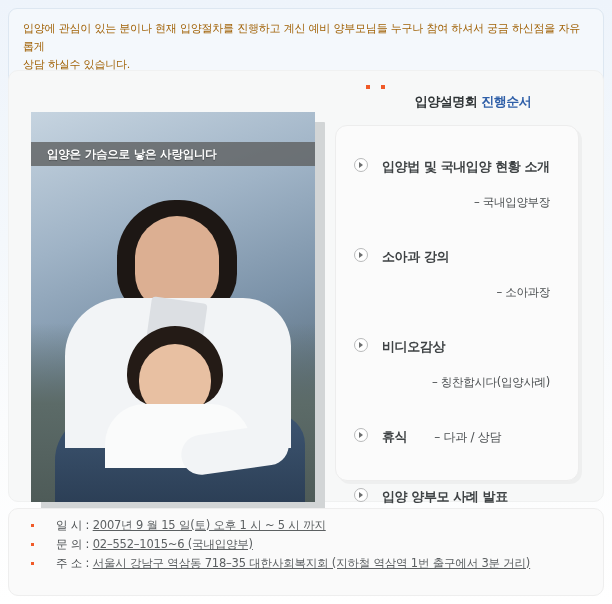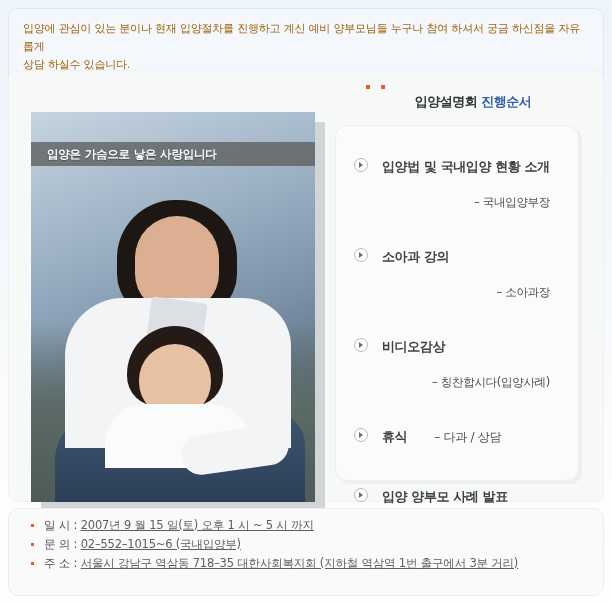--- a/index.html
+++ b/index.html
@@ -277,20 +277,21 @@
     position: absolute;
     left: 0;
     top: 6px;
     width: 3px;
     height: 3px;
     background: #f05a28;
   }
   .detail-label {
     display: inline-block;
     color: #4d5153;
+    margin-left: 12px;
   }
   .detail-value { color: #5c6062; text-decoration: underline; }
 </style>
 </head>
 <body>
 
 <div class="page">
 
   <div class="intro-box">
     <p class="intro-text">입양에 관심이 있는 분이나 현재 입양절차를 진행하고 계신 예비 양부모님들 누구나 참여 하셔서 궁금 하신점을 자유롭게

